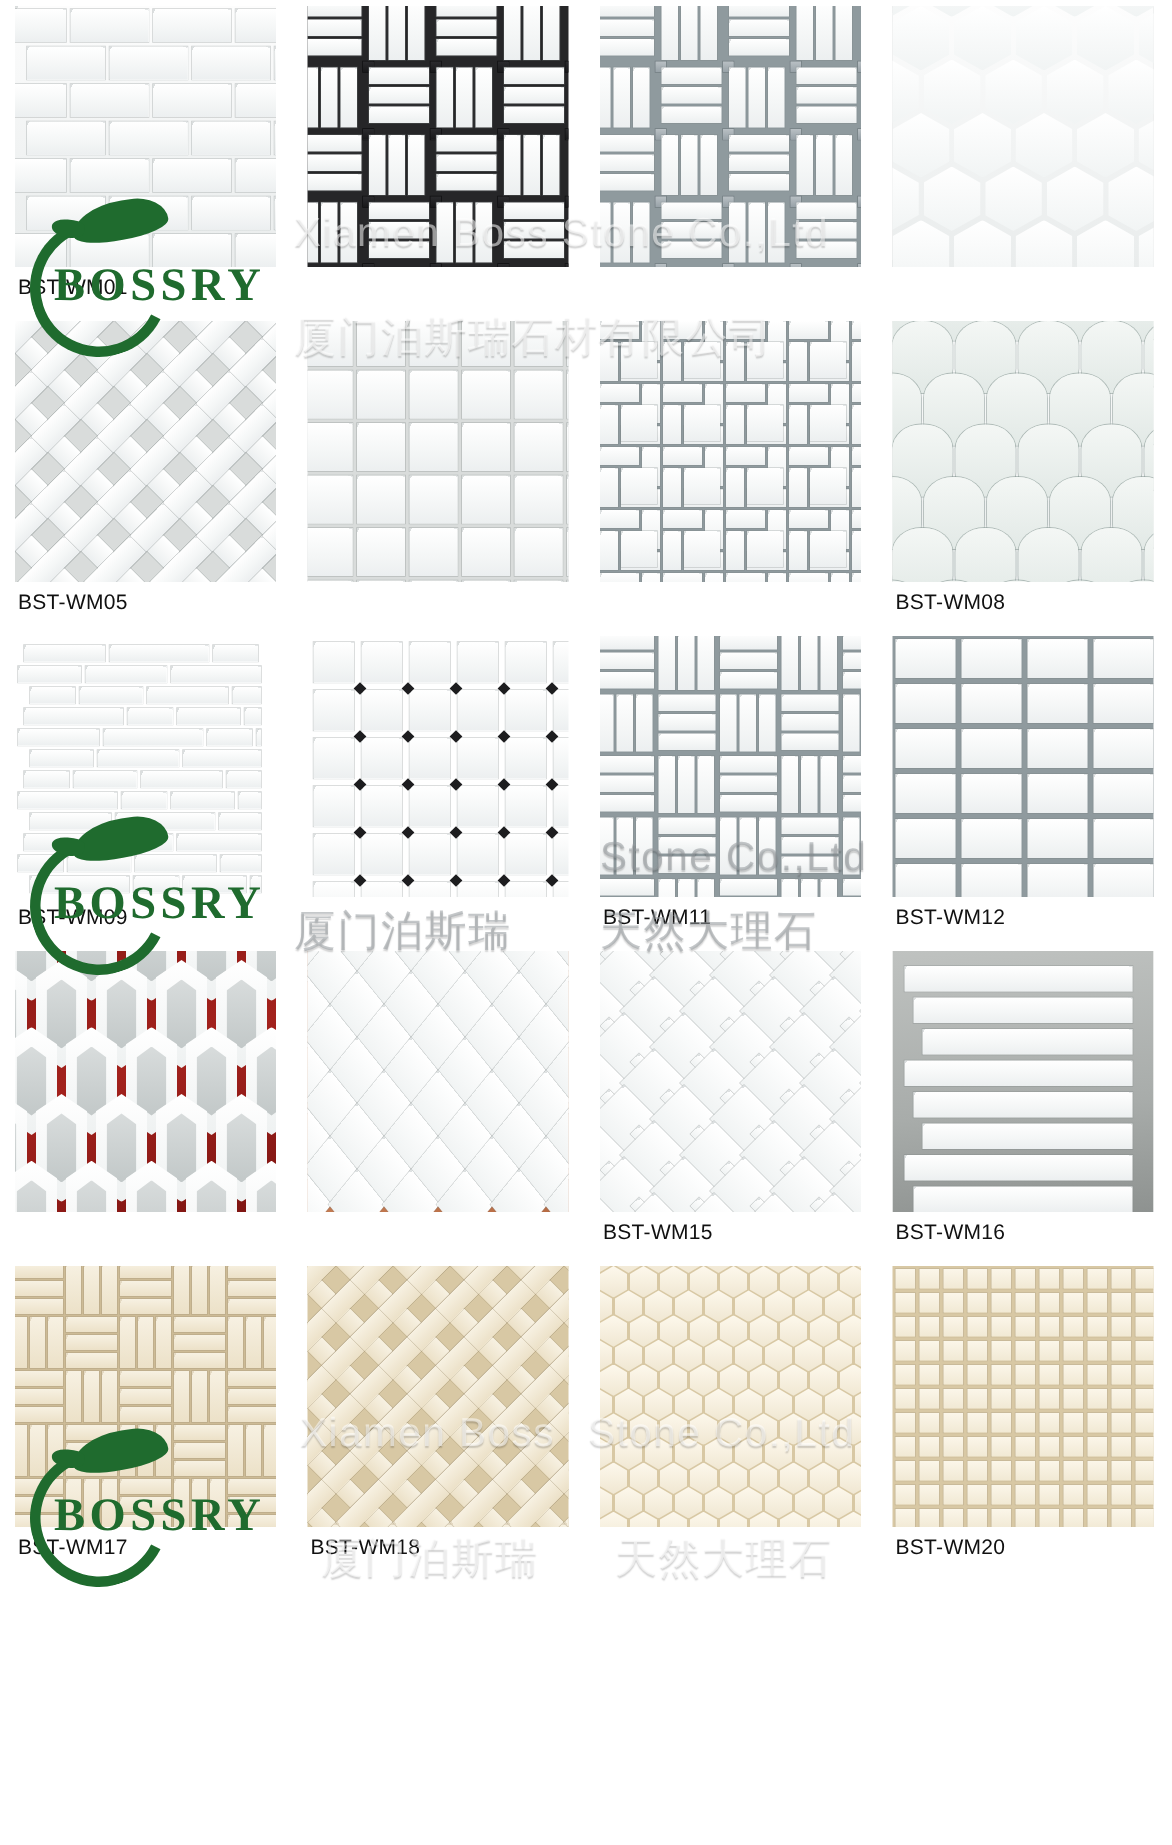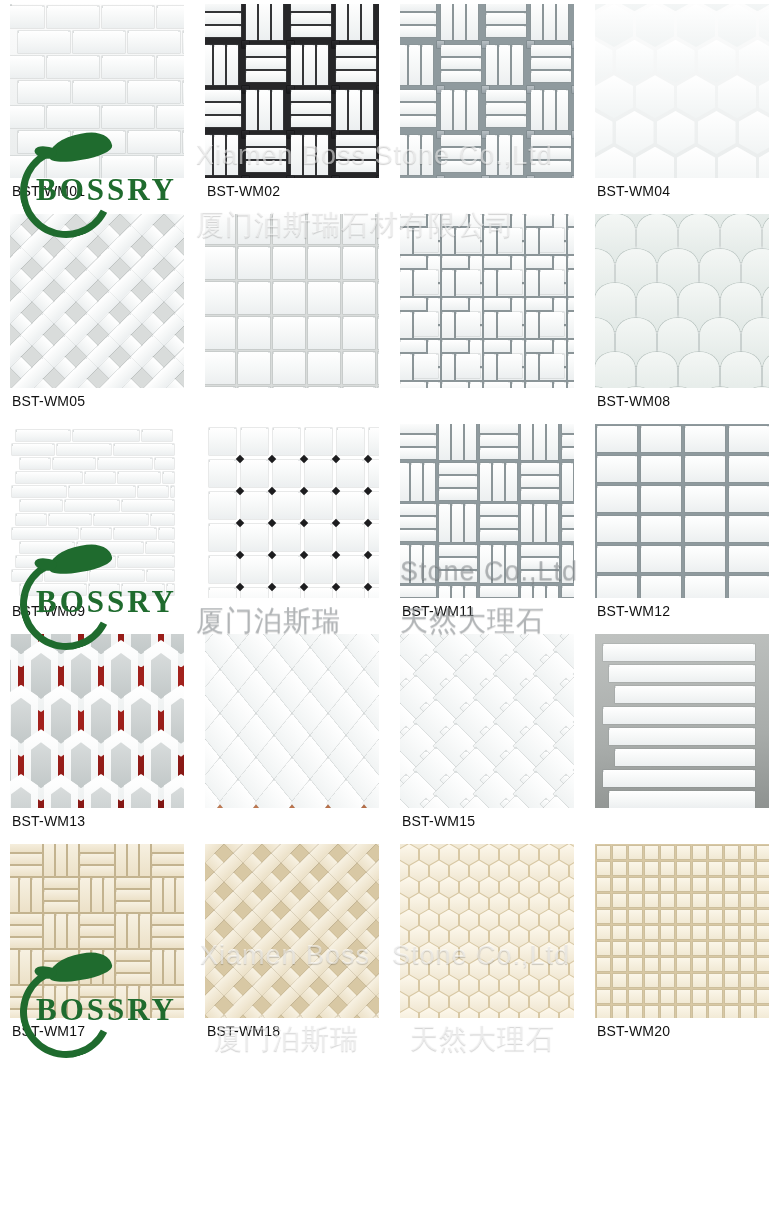--- a/index.html
+++ b/index.html
@@ -320,21 +320,20 @@
             <div class="t" style="left: 86px; top: 131px; width: 11px; height: 40px;"></div>
             <div class="t" style="left: 99px; top: 131px; width: 11px; height: 40px;"></div>
             <div class="t" style="left: 112px; top: 131px; width: 11px; height: 40px;"></div>
             <div class="t dark" style="left: 127px; top: 172px; width: 7px; height: 7px;"></div>
             <div class="t" style="left: 131px; top: 131px; width: 40px; height: 11px;"></div>
             <div class="t" style="left: 131px; top: 144px; width: 40px; height: 11px;"></div>
             <div class="t" style="left: 131px; top: 157px; width: 40px; height: 11px;"></div>
             <div class="t dark" style="left: 172px; top: 172px; width: 7px; height: 7px;"></div>
           </div>
       </div>
-      <div class="caption">BST-WM02</div>
     </div>
 
     <div class="cell">
       <div class="swatch bggrey">
         <div class="tiles" id="p03">
             <div class="t" style="left: -4px; top: -4px; width: 40px; height: 11px;"></div>
             <div class="t" style="left: -4px; top: 9px; width: 40px; height: 11px;"></div>
             <div class="t" style="left: -4px; top: 22px; width: 40px; height: 11px;"></div>
             <div class="t grey" style="left: 37px; top: 37px; width: 7px; height: 7px;"></div>
             <div class="t" style="left: 41px; top: -4px; width: 11px; height: 40px;"></div>
@@ -430,21 +429,20 @@
             <div class="hex" style="left: 61.5px; top: 107.04px; width: 38px; height: 43px;"></div>
             <div class="hex" style="left: 102.5px; top: 107.04px; width: 38px; height: 43px;"></div>
             <div class="hex" style="left: 143.5px; top: 107.04px; width: 38px; height: 43px;"></div>
             <div class="hex" style="left: 0px; top: 142.72px; width: 38px; height: 43px;"></div>
             <div class="hex" style="left: 41px; top: 142.72px; width: 38px; height: 43px;"></div>
             <div class="hex" style="left: 82px; top: 142.72px; width: 38px; height: 43px;"></div>
             <div class="hex" style="left: 123px; top: 142.72px; width: 38px; height: 43px;"></div>
             <div class="hex" style="left: 164px; top: 142.72px; width: 38px; height: 43px;"></div>
           </div>
       </div>
-      <div class="caption">BST-WM04</div>
     </div>
 
     <div class="cell">
       <div class="swatch bgmesh">
         <div class="tiles" id="p05">
             <div class="t" style="left: -22px; top: -22px; width: 46px; height: 15px;;transform:rotate(45deg);transform-origin:0 0;"></div>
             <div class="t" style="left: 22px; top: -22px; width: 46px; height: 15px;;transform:rotate(45deg);transform-origin:0 0;"></div>
             <div class="t" style="left: 66px; top: -22px; width: 46px; height: 15px;;transform:rotate(45deg);transform-origin:0 0;"></div>
             <div class="t" style="left: 110px; top: -22px; width: 46px; height: 15px;;transform:rotate(45deg);transform-origin:0 0;"></div>
             <div class="t" style="left: 154px; top: -22px; width: 46px; height: 15px;;transform:rotate(45deg);transform-origin:0 0;"></div>
@@ -997,21 +995,20 @@
             <div class="picket" style="left: 34px; top: 139.92px; width: 34px; height: 72px;"></div>
             <div class="picket inner" style="left: 41px; top: 152.92px; width: 20px; height: 46px;"></div>
             <div class="picket" style="left: 74px; top: 139.92px; width: 34px; height: 72px;"></div>
             <div class="picket inner" style="left: 81px; top: 152.92px; width: 20px; height: 46px;"></div>
             <div class="picket" style="left: 114px; top: 139.92px; width: 34px; height: 72px;"></div>
             <div class="picket inner" style="left: 121px; top: 152.92px; width: 20px; height: 46px;"></div>
             <div class="picket" style="left: 154px; top: 139.92px; width: 34px; height: 72px;"></div>
             <div class="picket inner" style="left: 161px; top: 152.92px; width: 20px; height: 46px;"></div>
           </div>
       </div>
-      <div class="caption">BST-WM13</div>
     </div>
 
     <div class="cell">
       <div class="swatch">
         <div class="photo-copper"></div>
         <div class="tiles" id="p14">
             <div class="dia" style="left: -18px; top: -22px; width: 30px; height: 30px;;transform:rotate(45deg) skew(6deg,6deg);"></div>
             <div class="dia" style="left: 18px; top: -22px; width: 30px; height: 30px;;transform:rotate(45deg) skew(6deg,6deg);"></div>
             <div class="dia" style="left: 54px; top: -22px; width: 30px; height: 30px;;transform:rotate(45deg) skew(6deg,6deg);"></div>
             <div class="dia" style="left: 90px; top: -22px; width: 30px; height: 30px;;transform:rotate(45deg) skew(6deg,6deg);"></div>
@@ -1167,20 +1164,21 @@
             <div class="t" style="left: 8px; top: 10px; width: 152px; height: 17px;"></div>
             <div class="t" style="left: 14px; top: 31px; width: 146px; height: 17px;"></div>
             <div class="t" style="left: 20px; top: 52px; width: 140px; height: 17px;"></div>
             <div class="t" style="left: 8px; top: 73px; width: 152px; height: 17px;"></div>
             <div class="t" style="left: 14px; top: 94px; width: 146px; height: 17px;"></div>
             <div class="t" style="left: 20px; top: 115px; width: 140px; height: 17px;"></div>
             <div class="t" style="left: 8px; top: 136px; width: 152px; height: 17px;"></div>
             <div class="t" style="left: 14px; top: 157px; width: 146px; height: 17px;"></div>
           </div>
       </div>
+      <div class="caption">BST-WM16</div>
     </div>
 
     <div class="cell">
       <div class="swatch bgbeige">
         <div class="tiles" id="p17">
             <div class="t beige" style="left: -2px; top: -2px; width: 34px; height: 10px;"></div>
             <div class="t beige" style="left: -2px; top: 10px; width: 34px; height: 10px;"></div>
             <div class="t beige" style="left: -2px; top: 22px; width: 34px; height: 10px;"></div>
             <div class="t beige" style="left: 34px; top: -2px; width: 10px; height: 34px;"></div>
             <div class="t beige" style="left: 46px; top: -2px; width: 10px; height: 34px;"></div>

